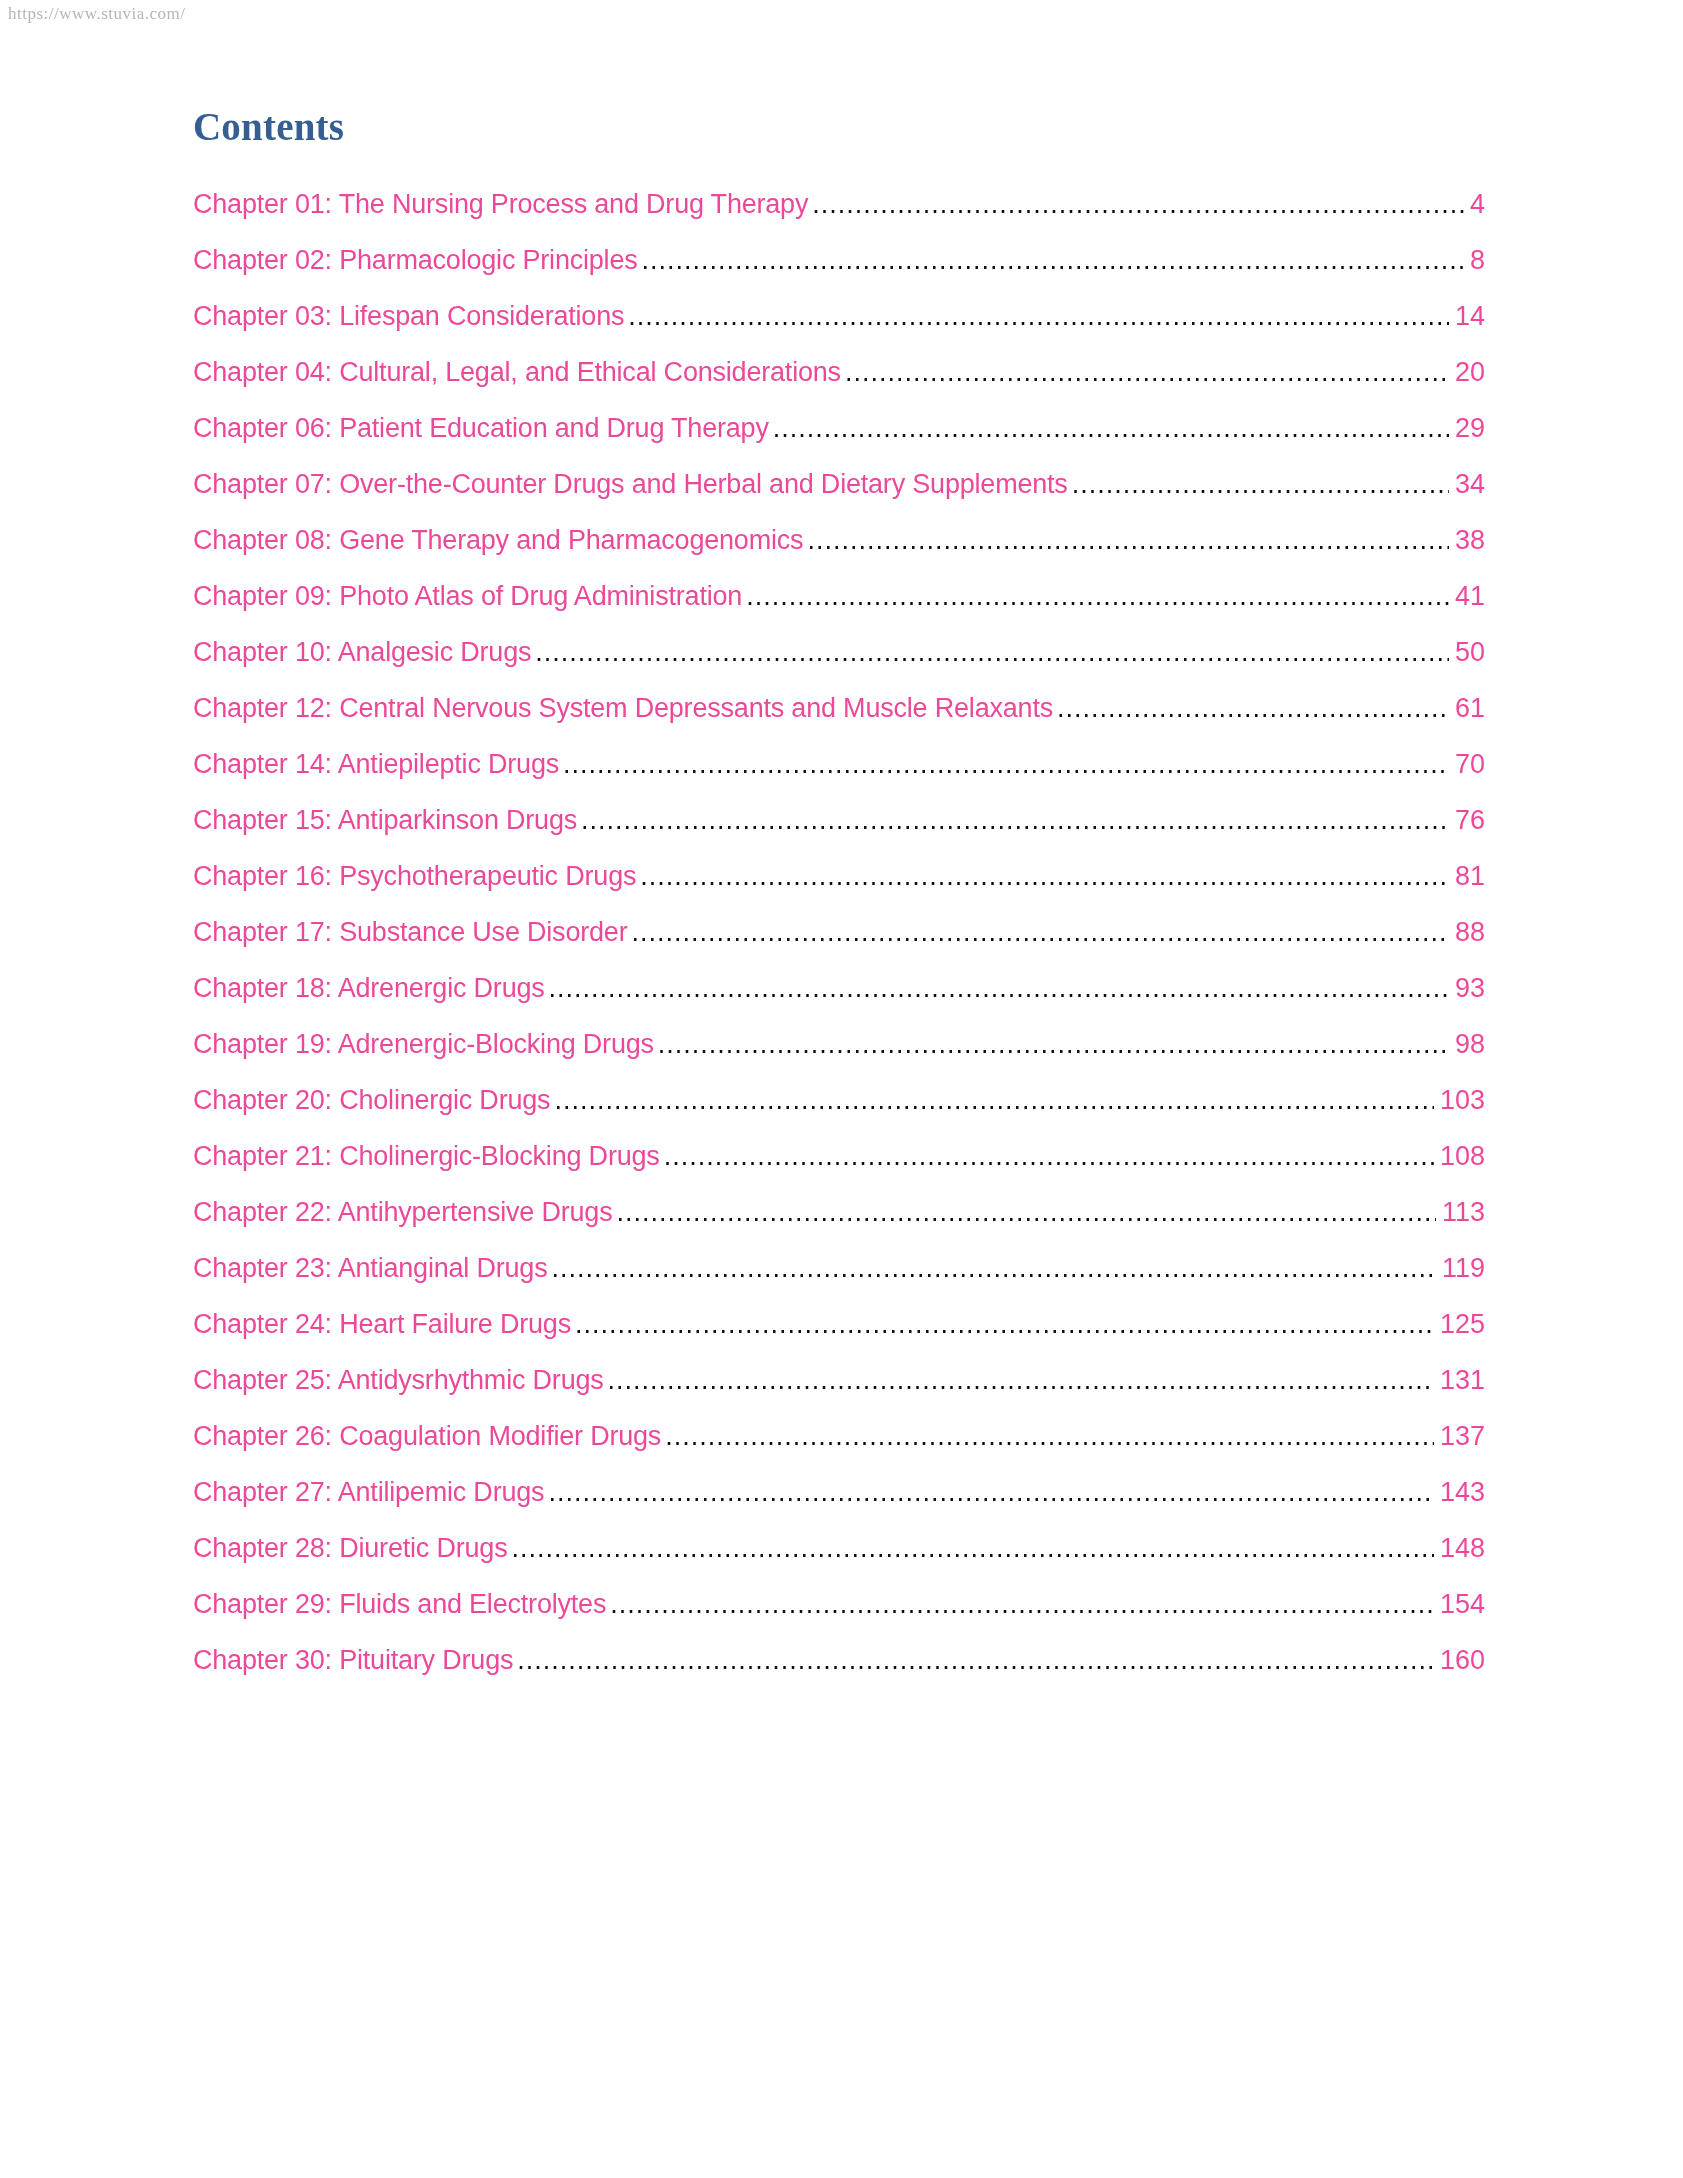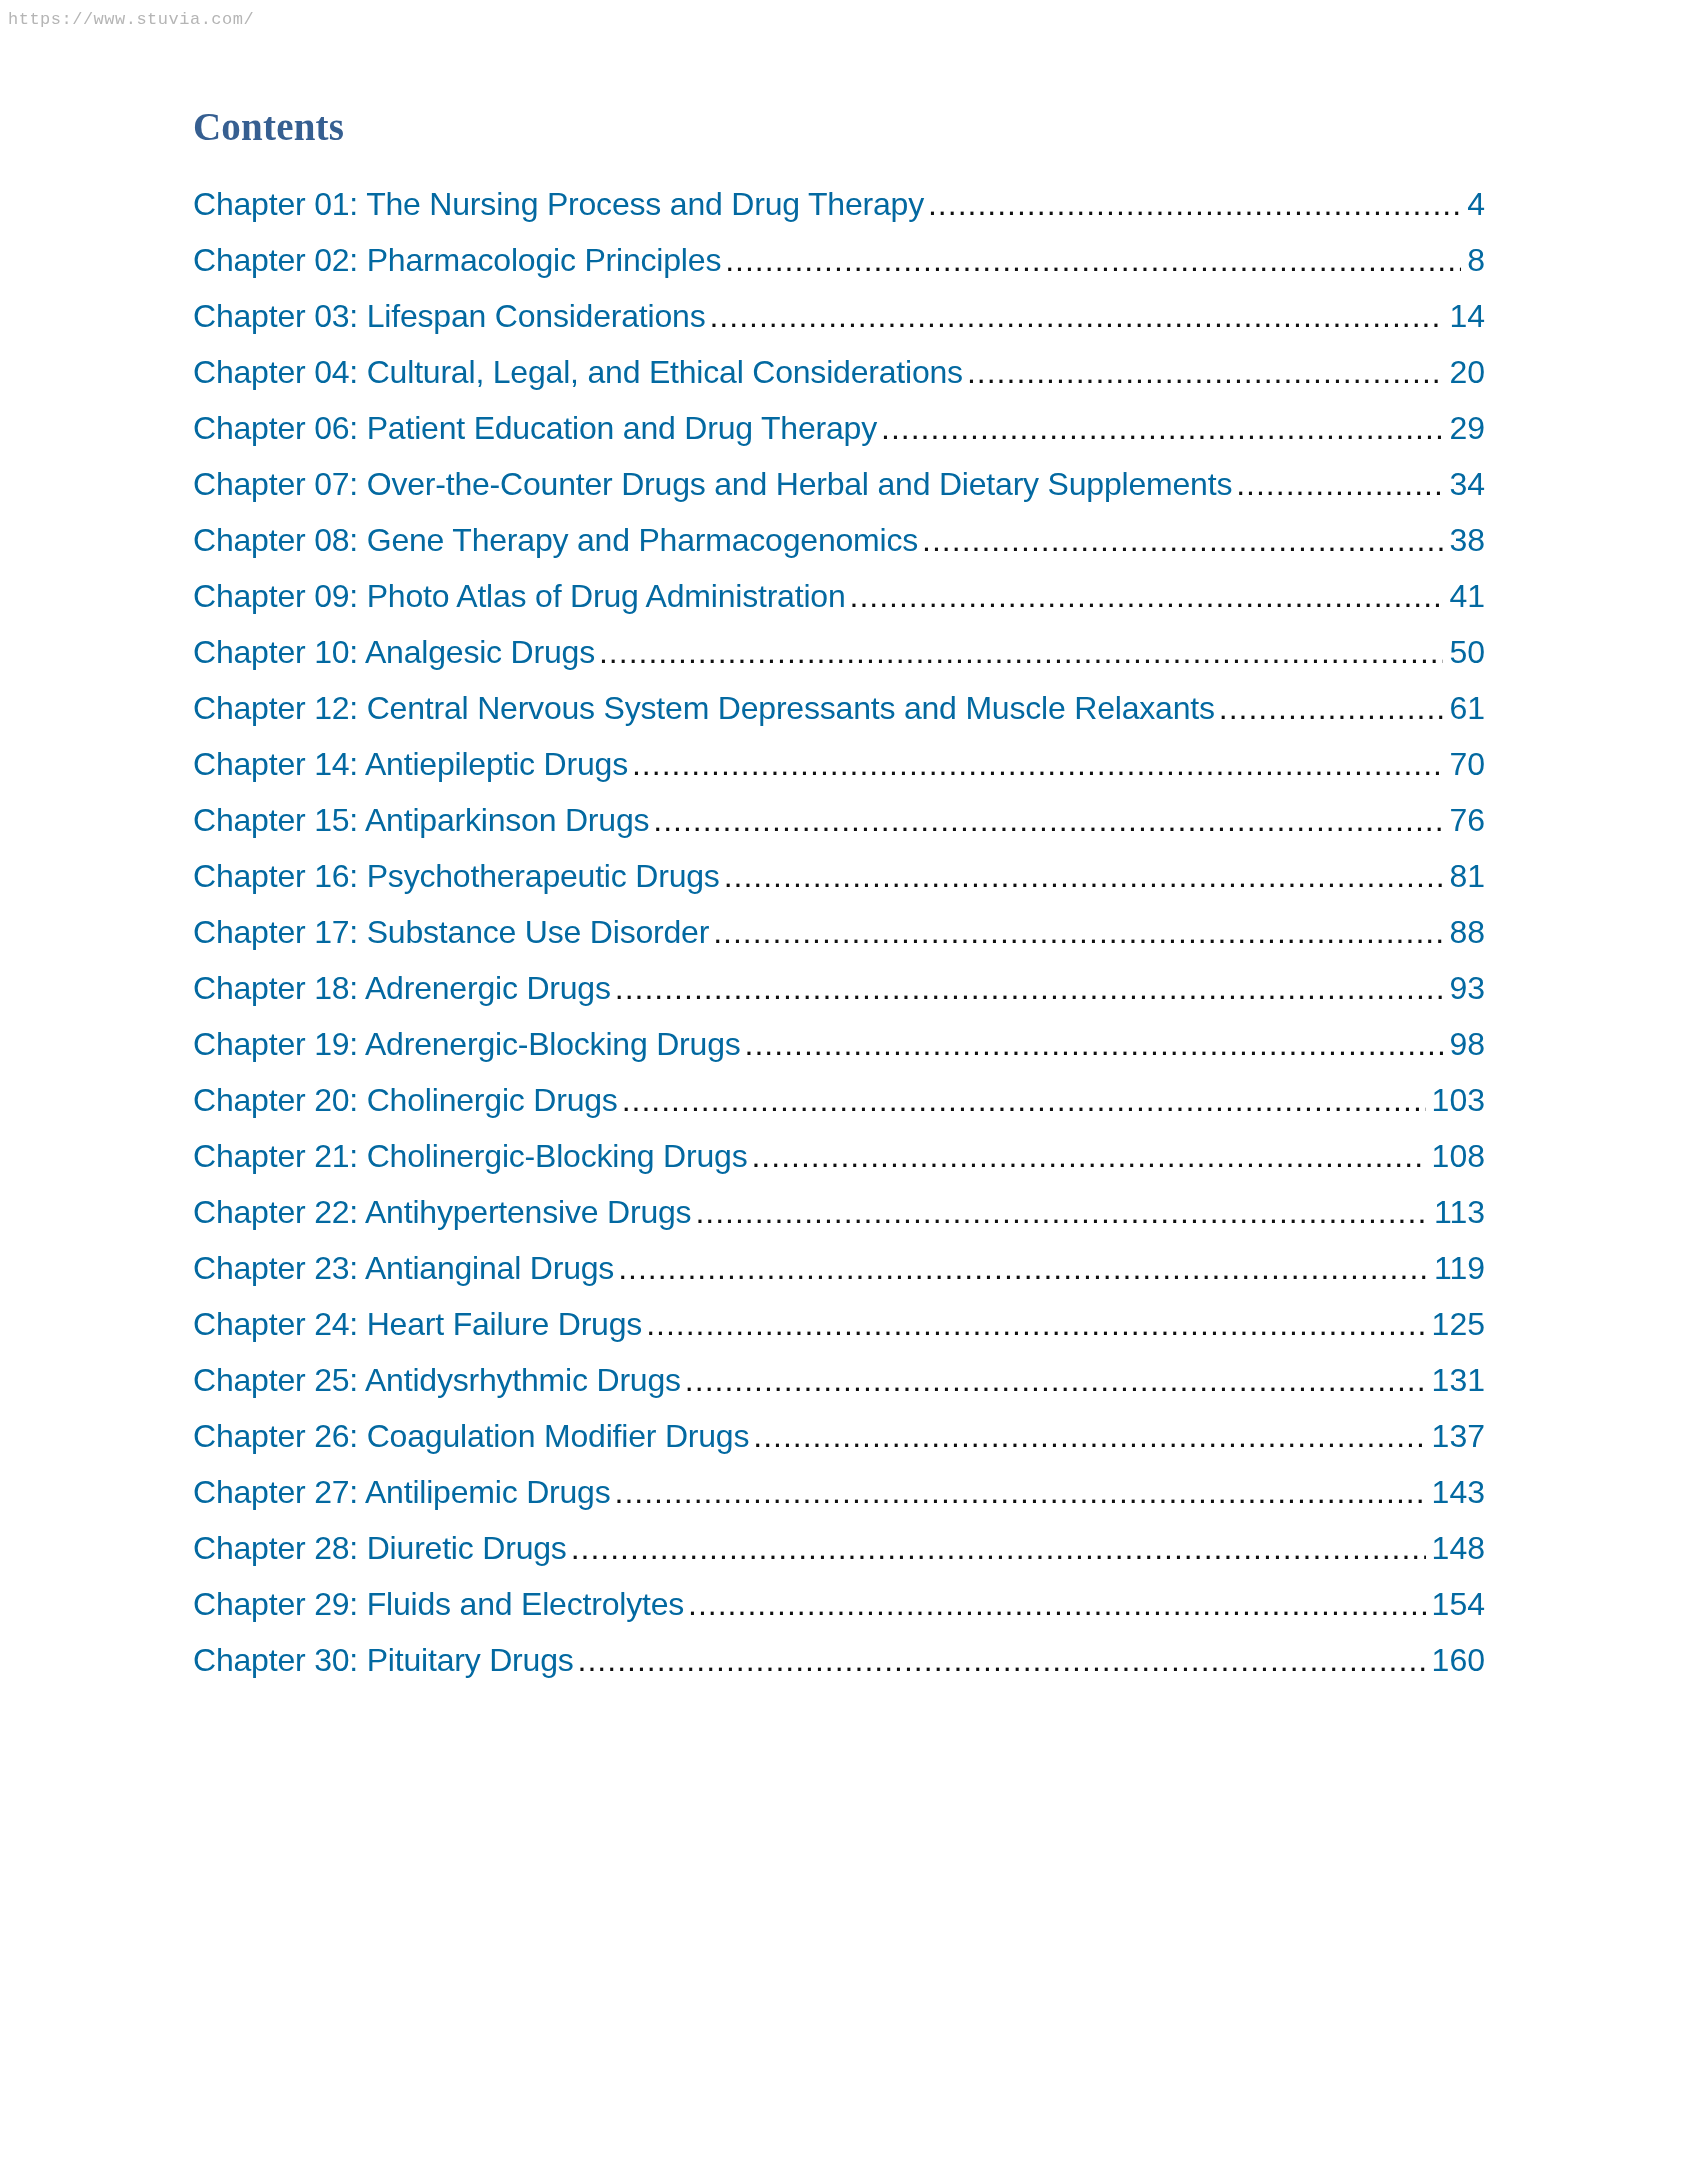--- a/index.html
+++ b/index.html
@@ -10,23 +10,23 @@
   .page {
     position: relative;
     width: 1683px;
     height: 2178px;
     background: #ffffff;
     overflow: hidden;
     font-family: "Liberation Sans", sans-serif;
   }
   .watermark {
     position: absolute;
-    top: 10px;
+    top: 4px;
     left: 8px;
-    font-family: Liberation Mono, monospace;
+    font-family: Liberation Serif, serif;
     font-size: 17px;
     color: #b5b5b5;
     letter-spacing: 0.5px;
     white-space: nowrap;
   }
   .content {
     position: absolute;
     left: 193px;
     top: 0;
     width: 1292px;
@@ -42,22 +42,22 @@
     letter-spacing: 0.2px;
   }
   .toc {
     margin-top: 26px;
   }
   .entry {
     display: flex;
     align-items: flex-end;
     height: 56px;
     line-height: 56px;
-    font-size: 32px;
-    color: #0369a1;
+    font-size: 27px;
+    color: #ec4899;
     white-space: nowrap;
   }
   .label {
     letter-spacing: -0.2px;
     margin-right: 4px;
     flex: 0 0 auto;
   }
   .leader {
     flex: 1 1 auto;
     overflow: hidden;

